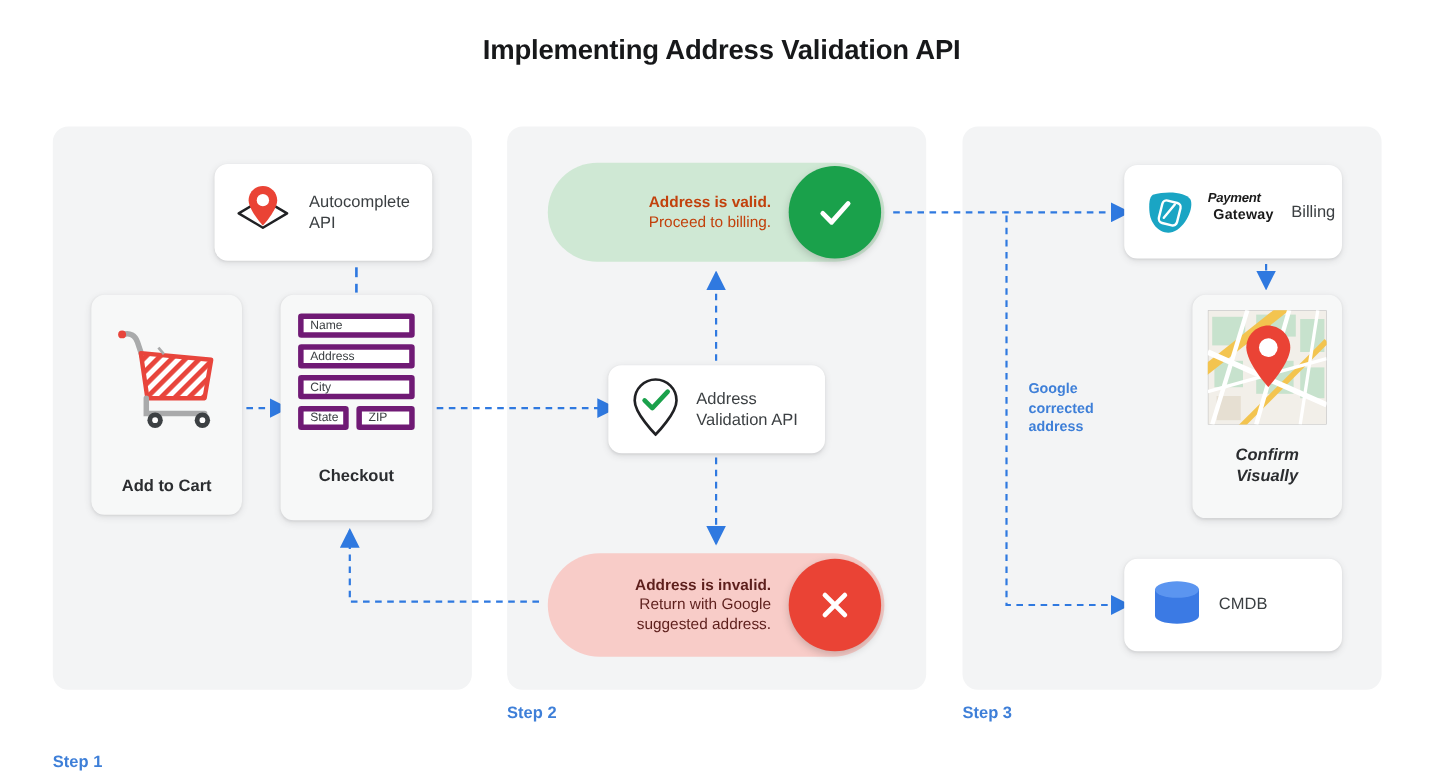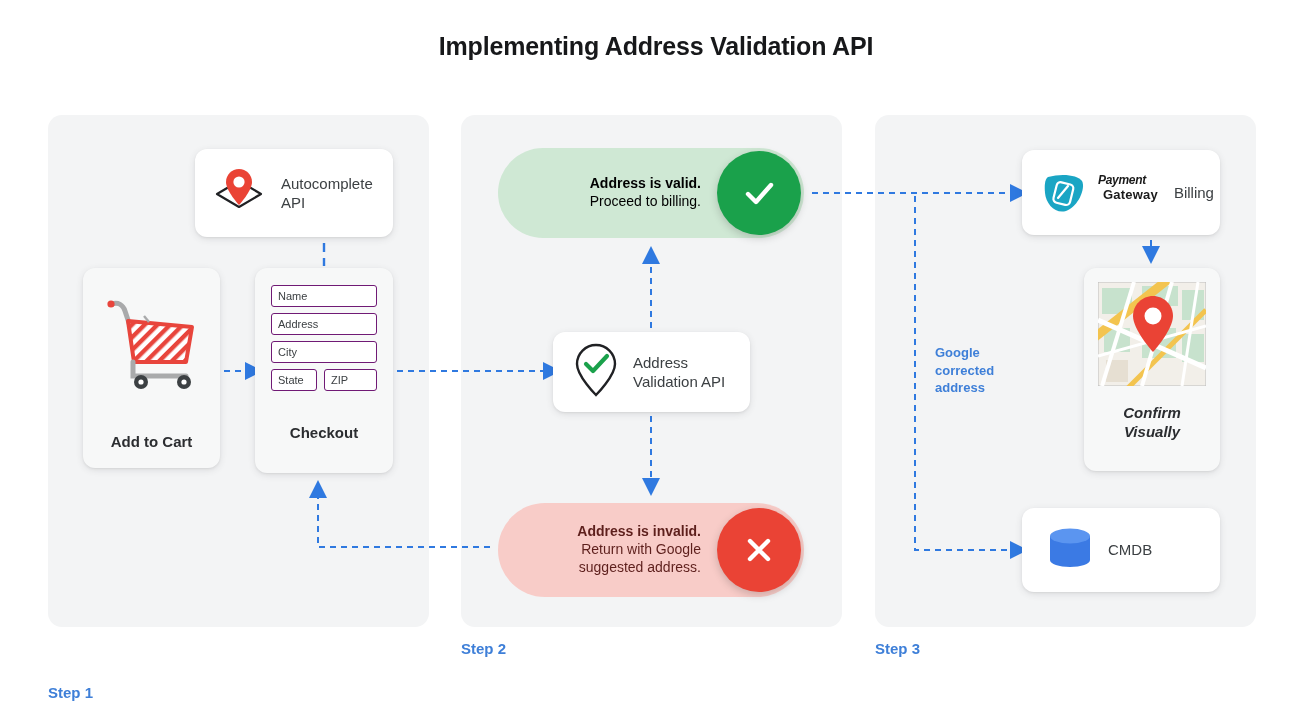--- a/index.html
+++ b/index.html
@@ -66,21 +66,21 @@
   }
   #card-addtocart .card-caption { position: absolute; bottom: 16px; left: 0; width: 100%; }
 
   
   #card-checkout {
     left: 255px; top: 268px; width: 138px; height: 205px;
     background: #f7f8f8;
     padding: 17px 16px 0 16px;
   }
   .field {
-    border: 1px solid #701a75;
+    border: 5px solid #701a75;
     border-radius: 3px;
     background: #ffffff;
     height: 22px;
     display: flex; align-items: center;
     padding-left: 6px;
     font-size: 11px; color: #3c4043;
     margin-bottom: 6px;
   }
   .field-row { display: flex; gap: 7px; }
   .field-row .field.small { width: 46px; margin-bottom: 0; }
@@ -100,21 +100,21 @@
   #pill-invalid {
     left: 498px; top: 503px; width: 306px; height: 94px;
     background: #f8ccc8;
   }
   .pill-text {
     flex: 1; text-align: right; padding-right: 16px;
     line-height: 1.28;
   }
   .pill-text .t1 { font-size: 14px; font-weight: bold; display: block; }
   .pill-text .t2 { font-size: 14px; display: block; }
-  #pill-valid .pill-text { color: #000000; }
+  #pill-valid .pill-text { color: #c2410c; }
   #pill-invalid .pill-text { color: #5d1f1c; }
 
   .status-circle {
     width: 84px; height: 84px; border-radius: 50%;
     display: flex; align-items: center; justify-content: center;
     margin-right: 3px;
     box-shadow: 0 3px 8px rgba(0,0,0,.18);
     flex: none;
   }
   #circle-valid   { background: #1aa14b; }

